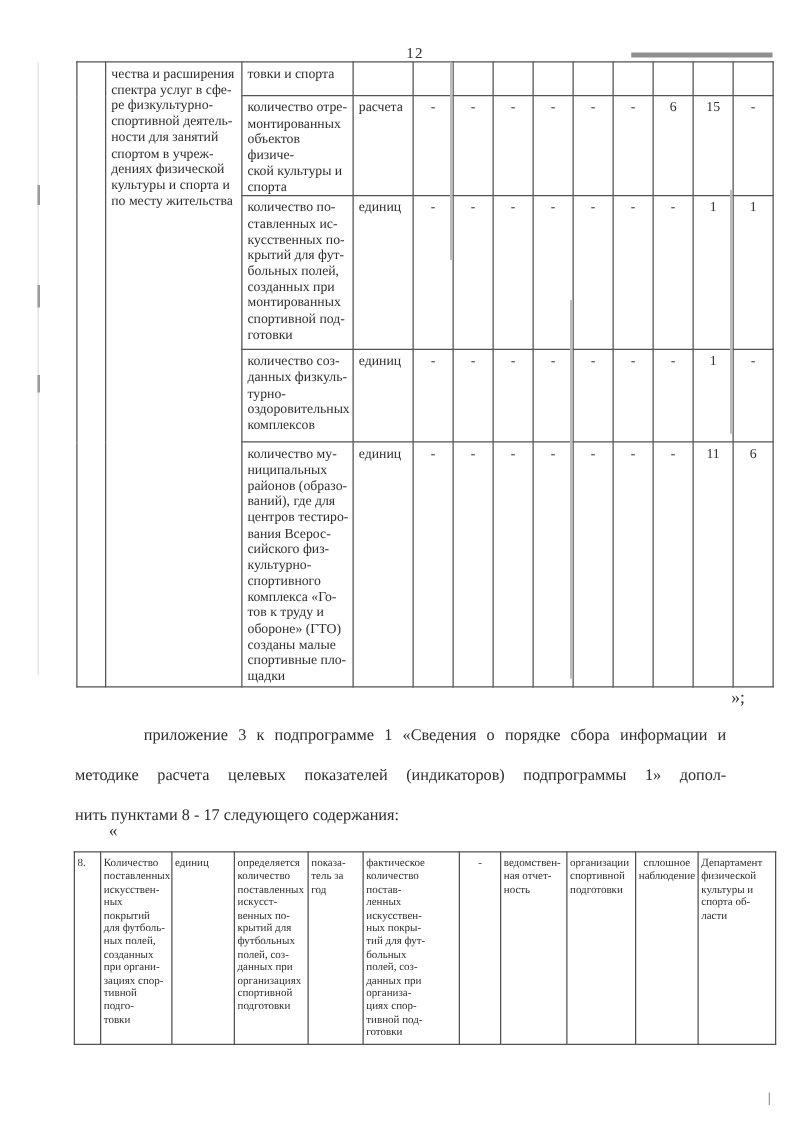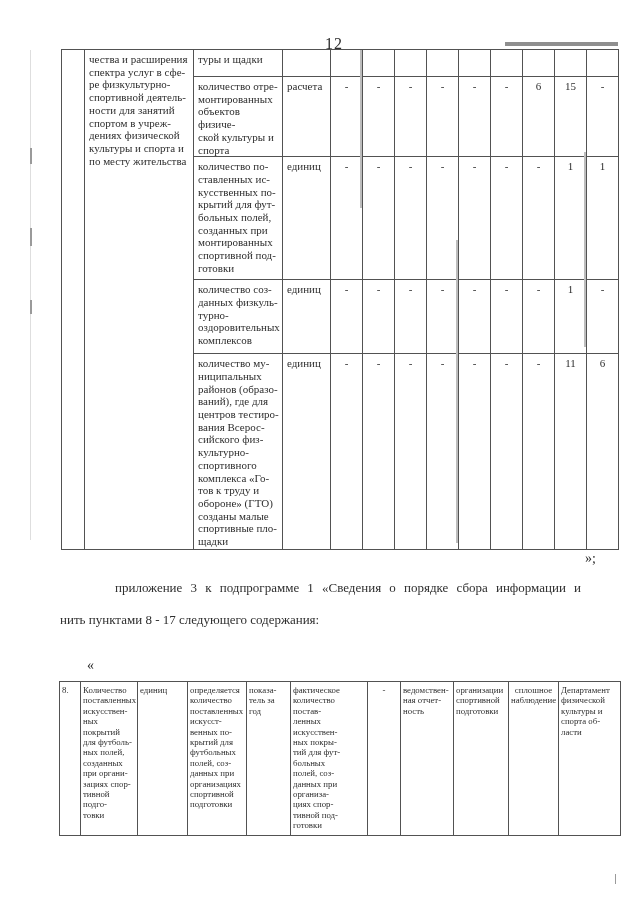--- a/index.html
+++ b/index.html
@@ -1,21 +1,21 @@
 <!DOCTYPE html>
 <html><head>
 <meta charset="utf-8">
 <style>
   html,body { margin:0; padding:0; }
   body {
     width:640px; height:905px; background:#ffffff; position:relative;
     font-family:"Liberation Serif", serif; color:#2e2e2e; overflow:hidden;
   }
   .abs { position:absolute; }
-  #page-num { left:325px; top:35px; font-size:16px; letter-spacing:1px; }
+  #page-num { left:325px; top:35px; font-size:12px; letter-spacing:1px; }
 
   
   table { border-collapse:collapse; table-layout:fixed; }
   #t1 { position:absolute; left:61px; top:49px; width:557px; }
   #t1 td {
     border:1px solid #525252; vertical-align:top;
     font-size:11px; line-height:12.7px; padding:3px 2px 0 4px;
     white-space:pre-line; overflow:hidden;
   }
   #t1 td.v { text-align:center; padding:3px 1px 0 1px; }
@@ -75,21 +75,21 @@
     <td class="narrow" rowspan="5"></td>
     <td rowspan="5">чества и расширения
 спектра услуг в сфе-
 ре физкультурно-
 спортивной деятель-
 ности для занятий
 спортом в учреж-
 дениях физической
 культуры и спорта и
 по месту жительства</td>
-    <td>туры и  щадки</td>
+    <td>товки и  спорта</td>
     <td></td>
     <td class="v"></td>
     <td class="v"></td>
     <td class="v"></td>
     <td class="v"></td>
     <td class="v"></td>
     <td class="v"></td>
     <td class="v"></td>
     <td class="v"></td>
     <td class="v"></td>
@@ -176,20 +176,21 @@
     <td class="v">11</td>
     <td class="v">6</td>
   </tr>
 </tbody>
   </table>
 
 <div id="close-quote" class="abs quote">»;</div>
 
 <div id="para" class="abs">
   <div class="para-line first">приложение 3 к подпрограмме 1 «Сведения о порядке сбора информации и</div>
+  <div class="para-line">методике расчета целевых показателей (индикаторов) подпрограммы 1» допол-</div>
   <div class="para-line last">нить пунктами 8 - 17 следующего содержания:</div>
 </div>
 
 <div id="open-quote" class="abs quote">«</div>
 
 <table id="t2">
   <colgroup>
     <col style="width:21px">
       <col style="width:57px">
       <col style="width:50px">

